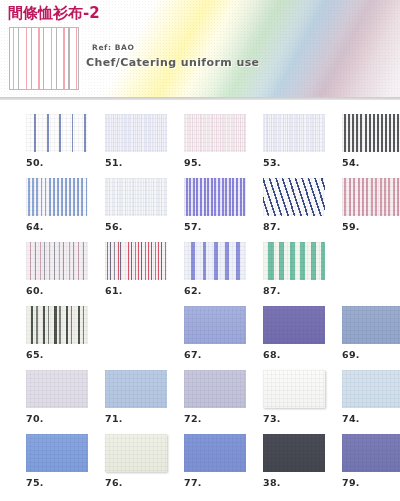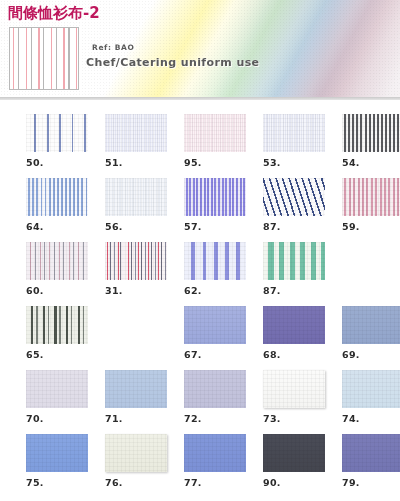--- a/index.html
+++ b/index.html
@@ -182,21 +182,21 @@
       </div>
     </div>
 
     <div class="row">
       <div class="cell c0">
         <div class="sw" title="pale lilac ground with thin grey and pink stripes" style="background: repeating-linear-gradient(90deg, rgb(243, 238, 243) 0px, rgb(243, 238, 243) 4.2px, rgb(201, 162, 176) 4.2px, rgb(201, 162, 176) 5.2px, rgb(243, 238, 243) 5.2px, rgb(243, 238, 243) 8.6px, rgb(154, 154, 166) 8.6px, rgb(154, 154, 166) 9.6px);"></div>
         <div class="lbl">60.</div>
       </div>
       <div class="cell c1">
         <div class="sw" title="white with multi red, grey and navy stripe bundles" style="background: repeating-linear-gradient(90deg, rgb(247, 242, 244) 0px, rgb(247, 242, 244) 2.4px, rgb(216, 86, 110) 2.4px, rgb(216, 86, 110) 3.4px, rgb(247, 242, 244) 3.4px, rgb(247, 242, 244) 5.2px, rgb(109, 109, 128) 5.2px, rgb(109, 109, 128) 6.2px, rgb(247, 242, 244) 6.2px, rgb(247, 242, 244) 9.4px, rgb(140, 140, 160) 9.4px, rgb(140, 140, 160) 10.2px);"></div>
-        <div class="lbl">31.</div>
+        <div class="lbl">61.</div>
       </div>
       <div class="cell c2">
         <div class="sw" title="white with wide periwinkle blue awning stripes" style="background: repeating-linear-gradient(90deg, rgb(238, 240, 251) 0px, rgb(238, 240, 251) 7.4px, rgb(142, 146, 222) 7.4px, rgb(142, 146, 222) 11.2px);"></div>
         <div class="lbl">62.</div>
       </div>
       <div class="cell c3">
         <div class="sw" title="cream with wide sea-green awning stripes" style="background: repeating-linear-gradient(90deg, rgb(242, 246, 239) 0px, rgb(242, 246, 239) 5.4px, rgb(114, 192, 166) 5.4px, rgb(114, 192, 166) 10.6px);"></div>
         <div class="lbl">87.</div>
       </div>
     </div>
@@ -251,21 +251,21 @@
       <div class="cell c1">
         <div class="sw shadowed" title="ivory cream solid" style="background: linear-gradient(rgb(239, 240, 230), rgb(233, 234, 222));"></div>
         <div class="lbl">76.</div>
       </div>
       <div class="cell c2">
         <div class="sw" title="medium periwinkle blue solid" style="background: linear-gradient(rgb(130, 151, 218), rgb(123, 144, 213));"></div>
         <div class="lbl">77.</div>
       </div>
       <div class="cell c3">
         <div class="sw" title="dark charcoal slate solid" style="background: linear-gradient(rgb(74, 76, 87), rgb(68, 70, 79));"></div>
-        <div class="lbl">90.</div>
+        <div class="lbl">38.</div>
       </div>
       <div class="cell c4">
         <div class="sw" title="muted indigo violet solid" style="background: linear-gradient(rgb(123, 124, 184), rgb(115, 117, 178));"></div>
         <div class="lbl">79.</div>
       </div>
     </div>
 
   </div>
 </div>
 

